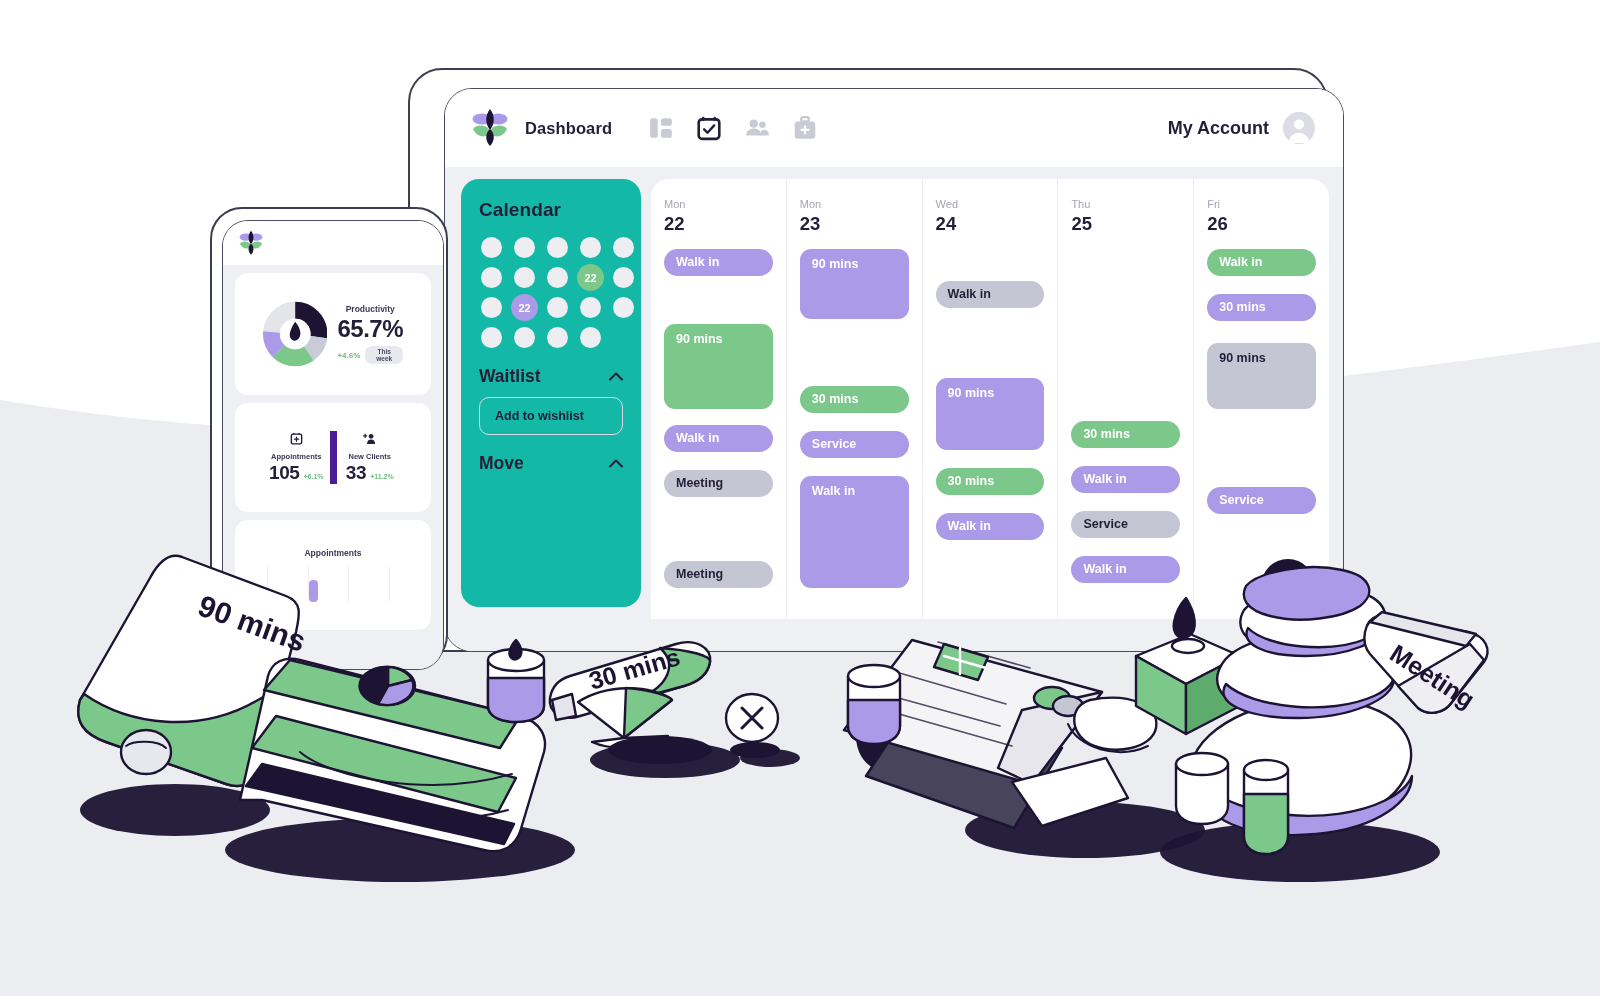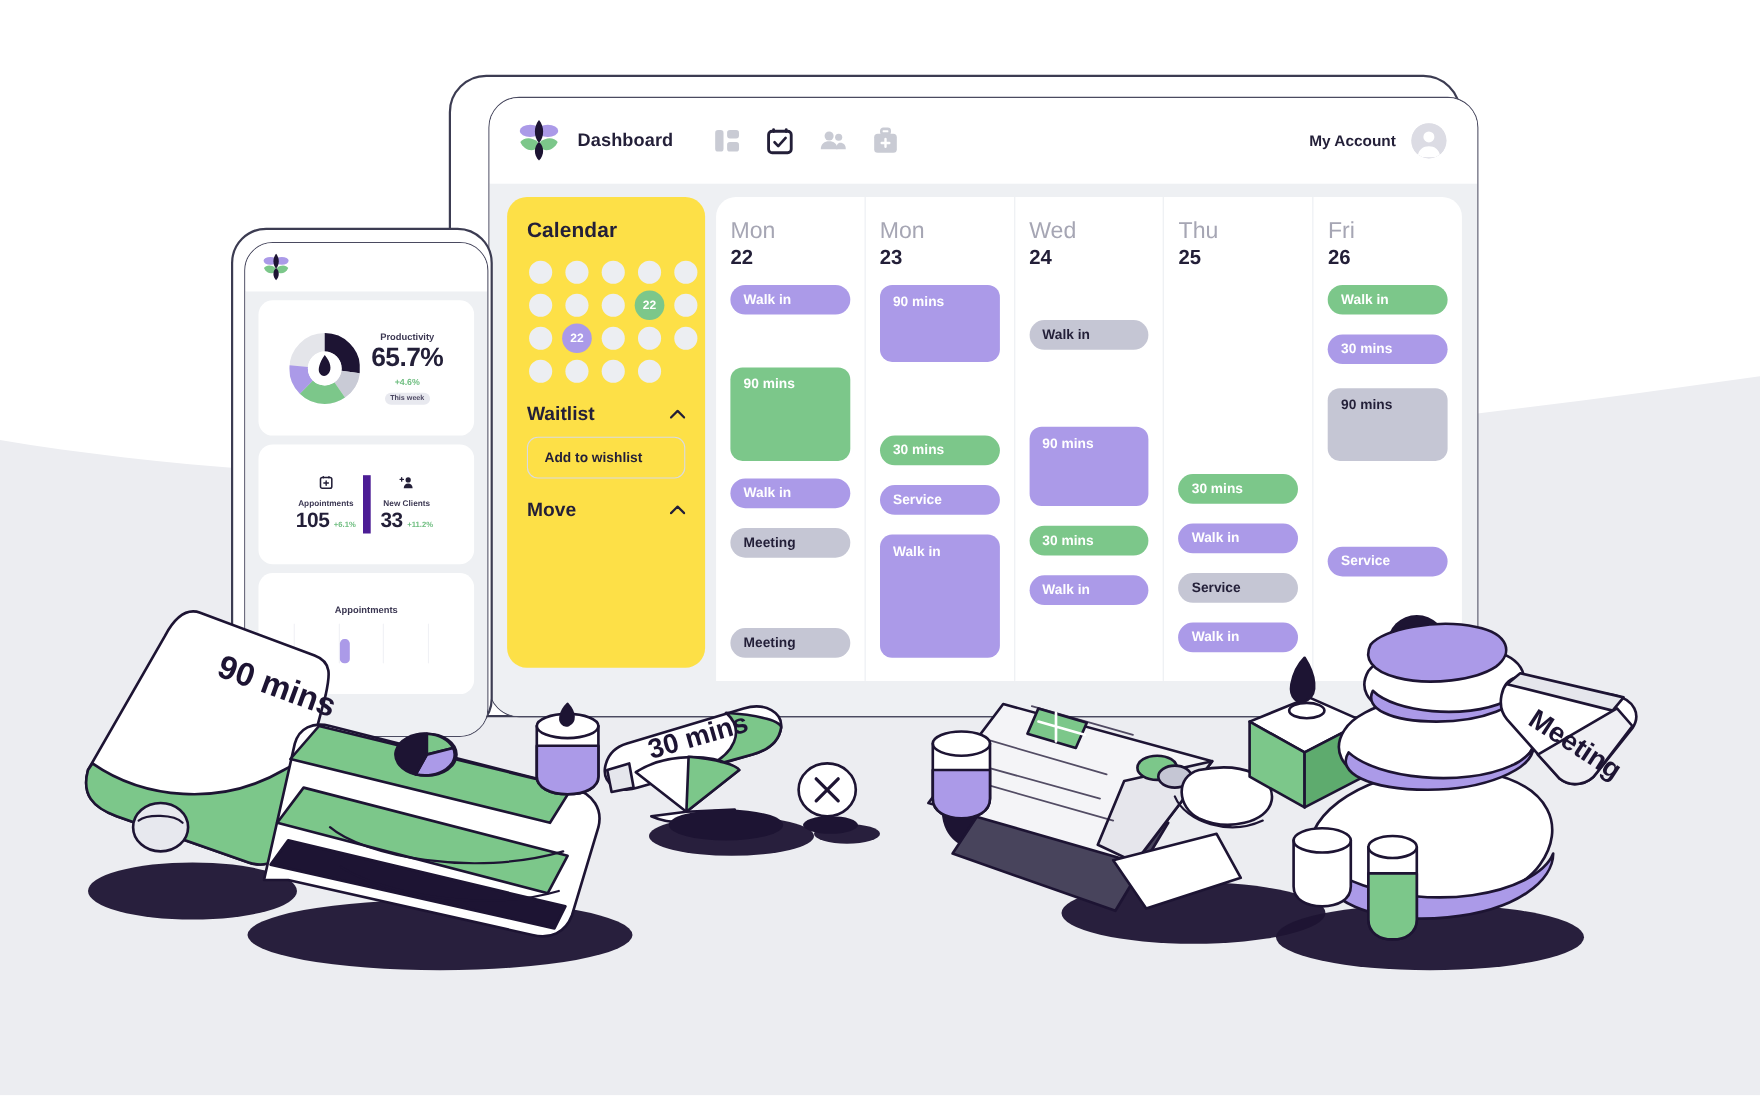--- a/index.html
+++ b/index.html
@@ -30,32 +30,32 @@
     padding: 0 28px 0 24px;
   }
   .logo { width: 42px; height: 40px; flex: 0 0 auto; }
   .brand-label {
     margin-left: 14px; font-size: 16.5px; font-weight: 700; color: #231f38;
     letter-spacing: .1px;
   }
   .nav-icons { display: flex; align-items: center; gap: 22px; margin-left: 36px; }
   .nav-ico { width: 26px; height: 26px; display: block; cursor: pointer; }
   .topbar-right { margin-left: auto; display: flex; align-items: center; gap: 14px; }
-  .acct-label { font-size: 14px; font-weight: 700; color: #231f38; }
+  .acct-label { font-size: 18px; font-weight: 700; color: #231f38; }
   .avatar { width: 32px; height: 32px; border-radius: 50%; background: #dcdce4; overflow: hidden; position: relative; }
 
   
   .appbody {
     height: calc(100% - 78px); background: #eef0f3; padding: 12px 14px 0 16px;
     display: flex; gap: 10px;
   }
 
   
   .side-card {
-    width: 180px; flex: 0 0 180px; background: #fde047; border-radius: 18px;
+    width: 180px; flex: 0 0 180px; background: #14b8a6; border-radius: 18px;
     padding: 20px 18px; height: 428px;
   }
   .side-title { font-size: 19px; font-weight: 700; color: #231f38; letter-spacing: .1px; }
   .dotgrid { margin: 16px 2px 6px 2px; display: flex; flex-direction: column; gap: 9px; }
   .dotrow { display: flex; gap: 12px; }
   .dot { width: 21px; height: 21px; border-radius: 50%; background: #eceef2; flex: 0 0 21px; }
   .dot.green { background: #7cc78a; }
   .dot.purple { background: #ab9ae8; }
   .dot.green, .dot.purple {
     width: 27px; height: 27px; flex-basis: 27px; margin: -3px -3px -3px -3px;
@@ -76,21 +76,21 @@
   .drag-box {
     margin-top: 10px; border: 1.3px solid #d9dae2; border-radius: 10px;
     height: 74px; padding: 12px 0 0 15px;
     font-size: 12.5px; font-weight: 700; color: #231f38; cursor: grab;
   }
 
   
   .days { flex: 1; display: flex; background: #ffffff; border-radius: 18px 18px 0 0; height: 440px; overflow: hidden; }
   .daycol { flex: 1; padding: 20px 13px 0 13px; border-right: 1px solid #eceef2; position: relative; }
   .daycol:last-child { border-right: none; }
-  .dayname { font-size: 21px; font-weight: 500; color: #a6a6b4; line-height: 1.05; }
+  .dayname { font-size: 11px; font-weight: 500; color: #a6a6b4; line-height: 1.05; }
   .daynum { font-size: 18.5px; font-weight: 700; color: #231f38; margin-top: 2px; }
   .slots { margin-top: 14px; position: relative; }
   .ev {
     border-radius: 11px; font-size: 12.5px; font-weight: 600;
     padding: 8px 12px 0 12px; margin-bottom: 0; cursor: pointer;
   }
   .ev.purple { background: #ab9ae8; color: #ffffff; }
   .ev.green  { background: #7cc78a; color: #ffffff; }
   .ev.gray   { background: #c5c6d4; color: #231f38; }
   .ev.sm { height: 27px; border-radius: 14px; padding-top: 6px; }
@@ -112,21 +112,21 @@
     border: 1.5px solid #4a4a60; border-radius: 26px; background: #ffffff;
     overflow: hidden; z-index: 9;
   }
   .ph-top { height: 44px; background: #fff; display: flex; align-items: center; padding-left: 14px; }
   .ph-body { background: #eef0f3; padding: 8px 12px; height: calc(100% - 44px); }
   .ph-card { background: #fff; border-radius: 13px; padding: 28px; margin-bottom: 8px; }
   .ph-prod { display: flex; align-items: center; gap: 10px; }
   .ph-prod-txt { flex: 1; text-align: center; }
   .ph-lbl { font-size: 8.5px; font-weight: 600; color: #3b3752; }
   .ph-big { font-size: 24px; font-weight: 700; color: #231f38; letter-spacing: -.5px; margin-top: 1px; }
-  .ph-sub { margin-top: 3px; display: flex; align-items: center; justify-content: center; gap: 5px; flex-direction: column; }
+  .ph-sub { margin-top: 3px; display: flex; align-items: center; justify-content: center; gap: 5px; }
   .ph-delta { font-size: 8px; font-weight: 700; color: #6fbe80; }
   .ph-chip { font-size: 6.5px; font-weight: 700; color: #4a4660; background: #e8e9ef; border-radius: 7px; padding: 2px 5px; }
   .ph-stats { display: flex; }
   .ph-stat { flex: 1; text-align: center; }
   .ph-stat + .ph-stat { border-left: 7px solid #4c1d95; }
   .ph-stat-lbl { font-size: 7.5px; font-weight: 600; color: #3b3752; margin-top: 3px; }
   .ph-stat-row { display: flex; align-items: baseline; justify-content: center; gap: 4px; margin-top: 1px; }
   .ph-stat-num { font-size: 19px; font-weight: 700; color: #231f38; letter-spacing: -.4px; }
   .ph-stat-d { font-size: 7px; font-weight: 700; color: #6fbe80; }
   .ph-chart-title { font-size: 8.5px; font-weight: 700; color: #3b3752; text-align: center; }

